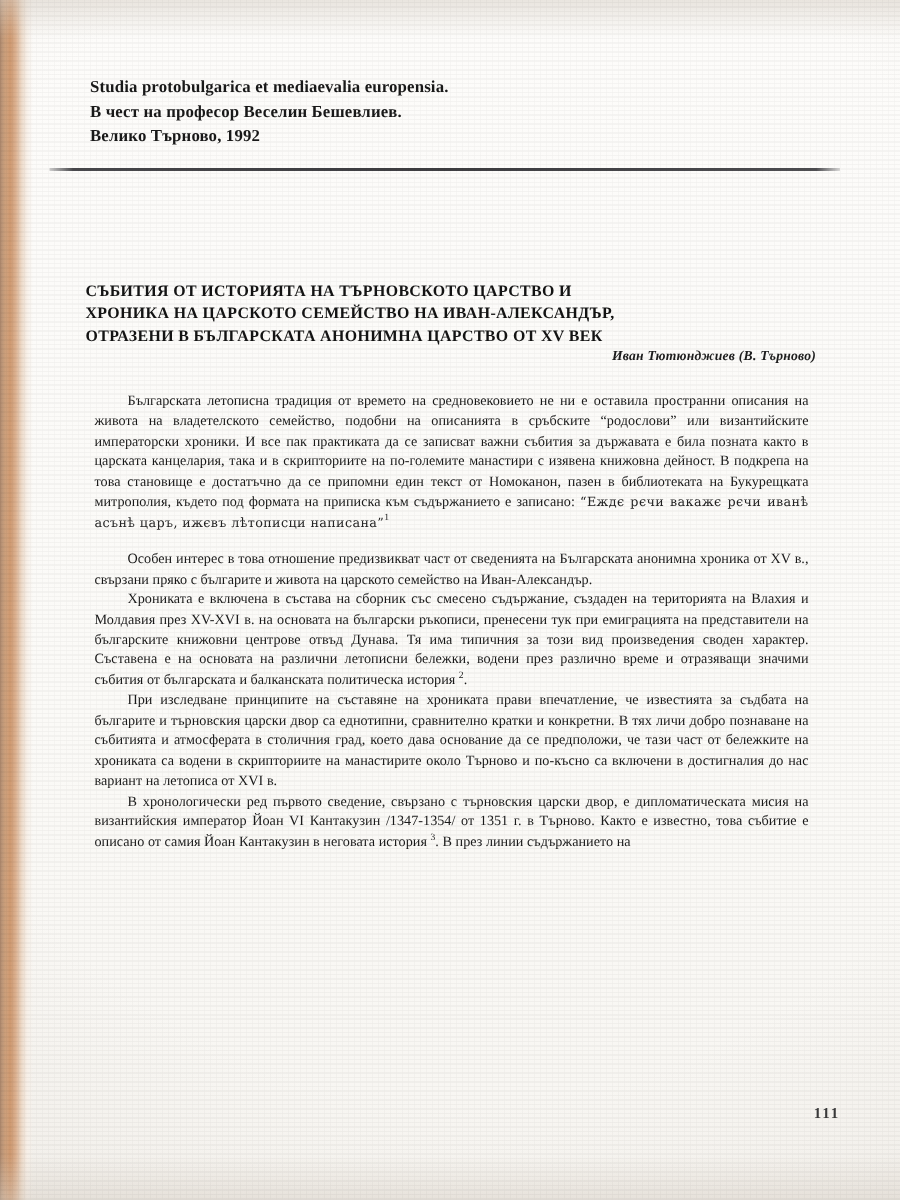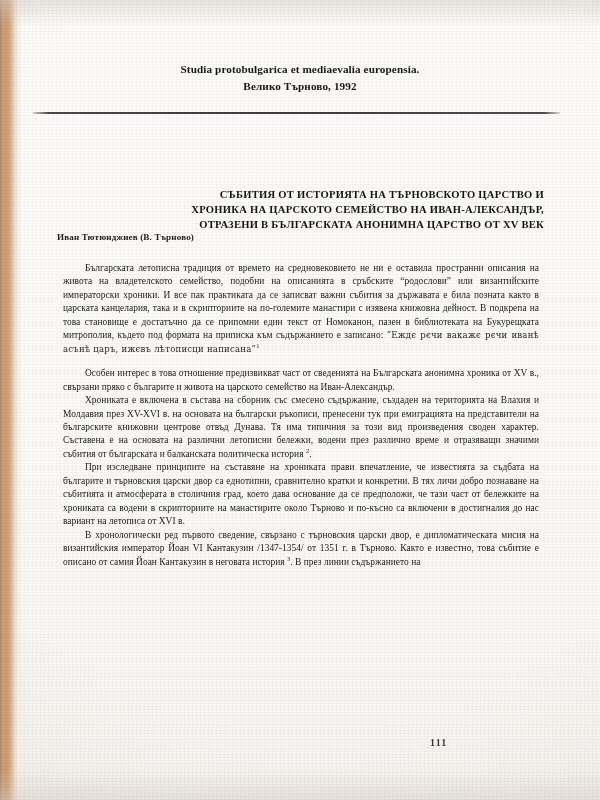--- a/index.html
+++ b/index.html
@@ -89,27 +89,26 @@
     left: 0;
     width: 600px;
     height: 800px;
   }
 
   .series-header {
     position: absolute;
     top: 50px;
     left: 60px;
     width: 480px;
-    text-align: center;
+    text-align: left;
     font-weight: bold;
     font-size: 11.2px;
     line-height: 16.5px;
     letter-spacing: .1px;
     color: #191919;
-    margin-top: 11px;
   }
   .series-header .line { display: block; white-space: nowrap; }
 
   .rule {
     position: absolute;
     top: 112px;
     left: 33px;
     width: 527px;
     height: 2px;
     background: linear-gradient(90deg,
@@ -118,39 +117,40 @@
       rgba(52,52,56,.95) 50%,
       rgba(60,60,64,.9) 97%,
       rgba(90,90,94,.2) 100%);
   }
 
   .article-title {
     position: absolute;
     top: 180px;
     left: 57px;
     width: 487px;
-    text-align: right;
+    text-align: left;
     font-weight: bold;
     font-size: 10.6px;
     line-height: 15px;
     letter-spacing: .25px;
     color: #141414;
   }
   .article-title .line { display: block; white-space: nowrap; }
 
   .byline {
     position: absolute;
     top: 232px;
     left: 57px;
     width: 487px;
-    text-align: left;
+    text-align: right;
     font-weight: bold;
     font-size: 9.1px;
     letter-spacing: .15px;
     color: #1d1d1d;
+    font-style: italic;
   }
 
   .body {
     position: absolute;
     top: 262px;
     left: 63px;
     width: 476px;
   }
 
   .para {
@@ -178,21 +178,21 @@
     font-size: 6.4px;
     vertical-align: super;
     line-height: 0;
   }
 
   .page-number {
     position: absolute;
     top: 737px;
     left: 0;
     width: 560px;
-    text-align: left;
+    text-align: right;
     padding-right: 0;
     font-size: 10px;
     font-weight: bold;
     letter-spacing: 1.2px;
     color: #3a3a3a;
   }
   .page-number .pn-inner {
     display: inline-block;
     margin-left: 430px;
   }
@@ -216,20 +216,21 @@
   <div class="paper-tint"></div>
   <div class="spine-edge"></div>
   <div class="spine-edge-dark"></div>
   <div class="top-fade"></div>
   <div class="bottom-fade"></div>
 
   <div class="content">
 
     <div class="series-header">
       <span class="line">Studia protobulgarica et mediaevalia europensia.</span>
+      <span class="line">В чест на професор Веселин Бешевлиев.</span>
       <span class="line">Велико Търново, 1992</span>
     </div>
 
     <div class="rule"></div>
 
     <h1 class="article-title">
       <span class="line">СЪБИТИЯ ОТ ИСТОРИЯТА НА ТЪРНОВСКОТО ЦАРСТВО И</span>
       <span class="line">ХРОНИКА НА ЦАРСКОТО СЕМЕЙСТВО НА ИВАН-АЛЕКСАНДЪР,</span>
       <span class="line">ОТРАЗЕНИ В БЪЛГАРСКАТА АНОНИМНА ЦАРСТВО ОТ XV ВЕК</span>
     </h1>

